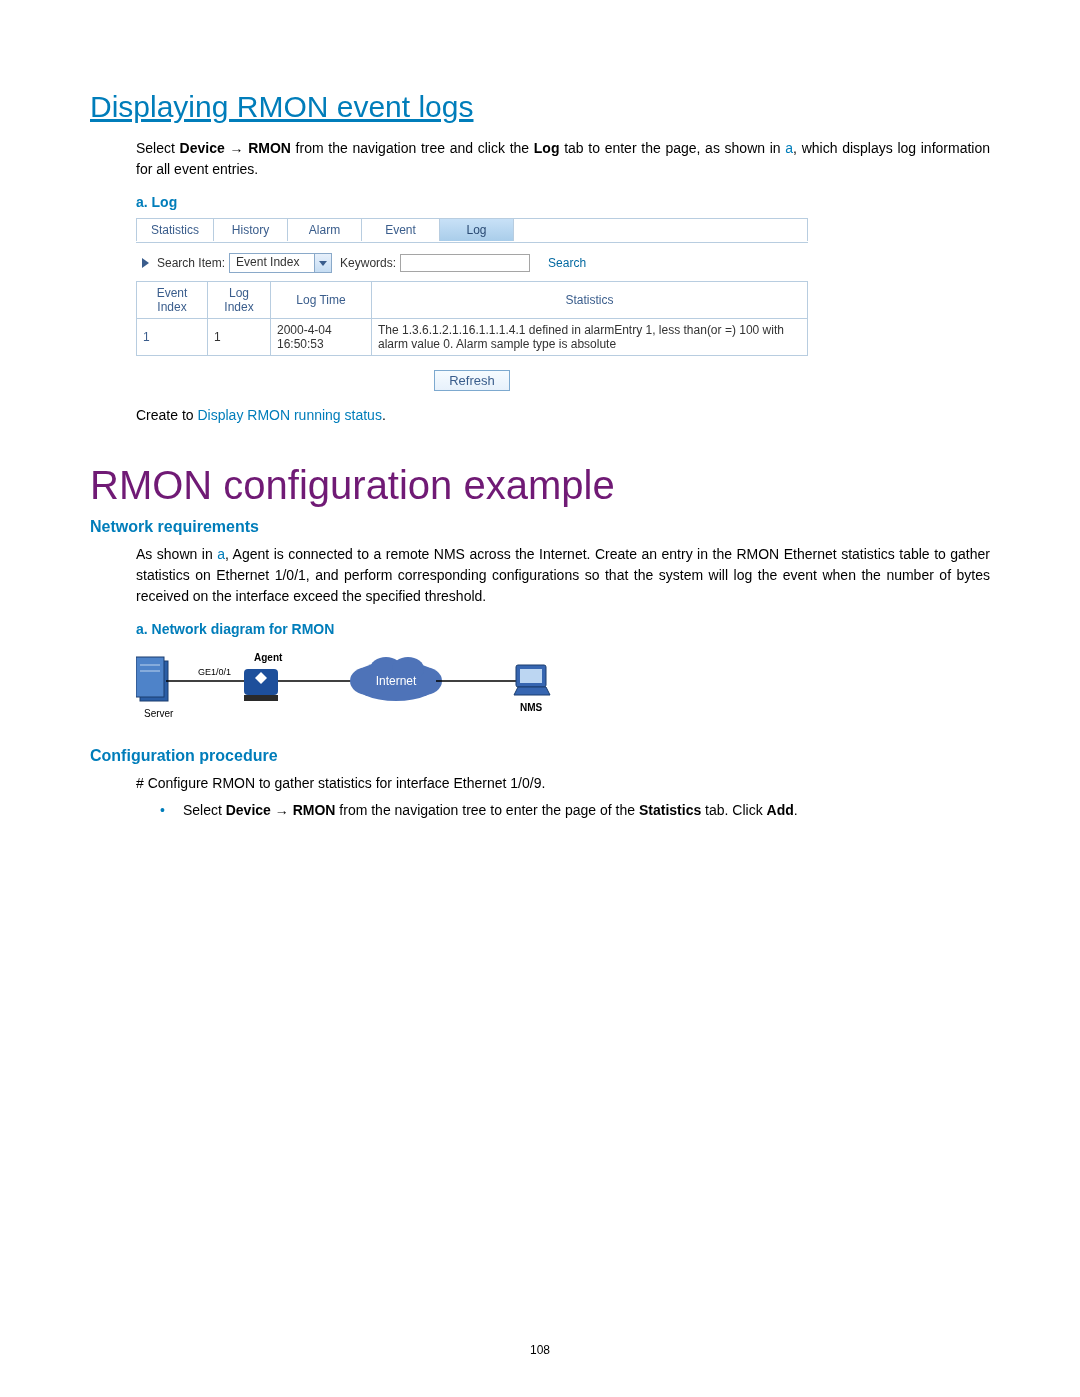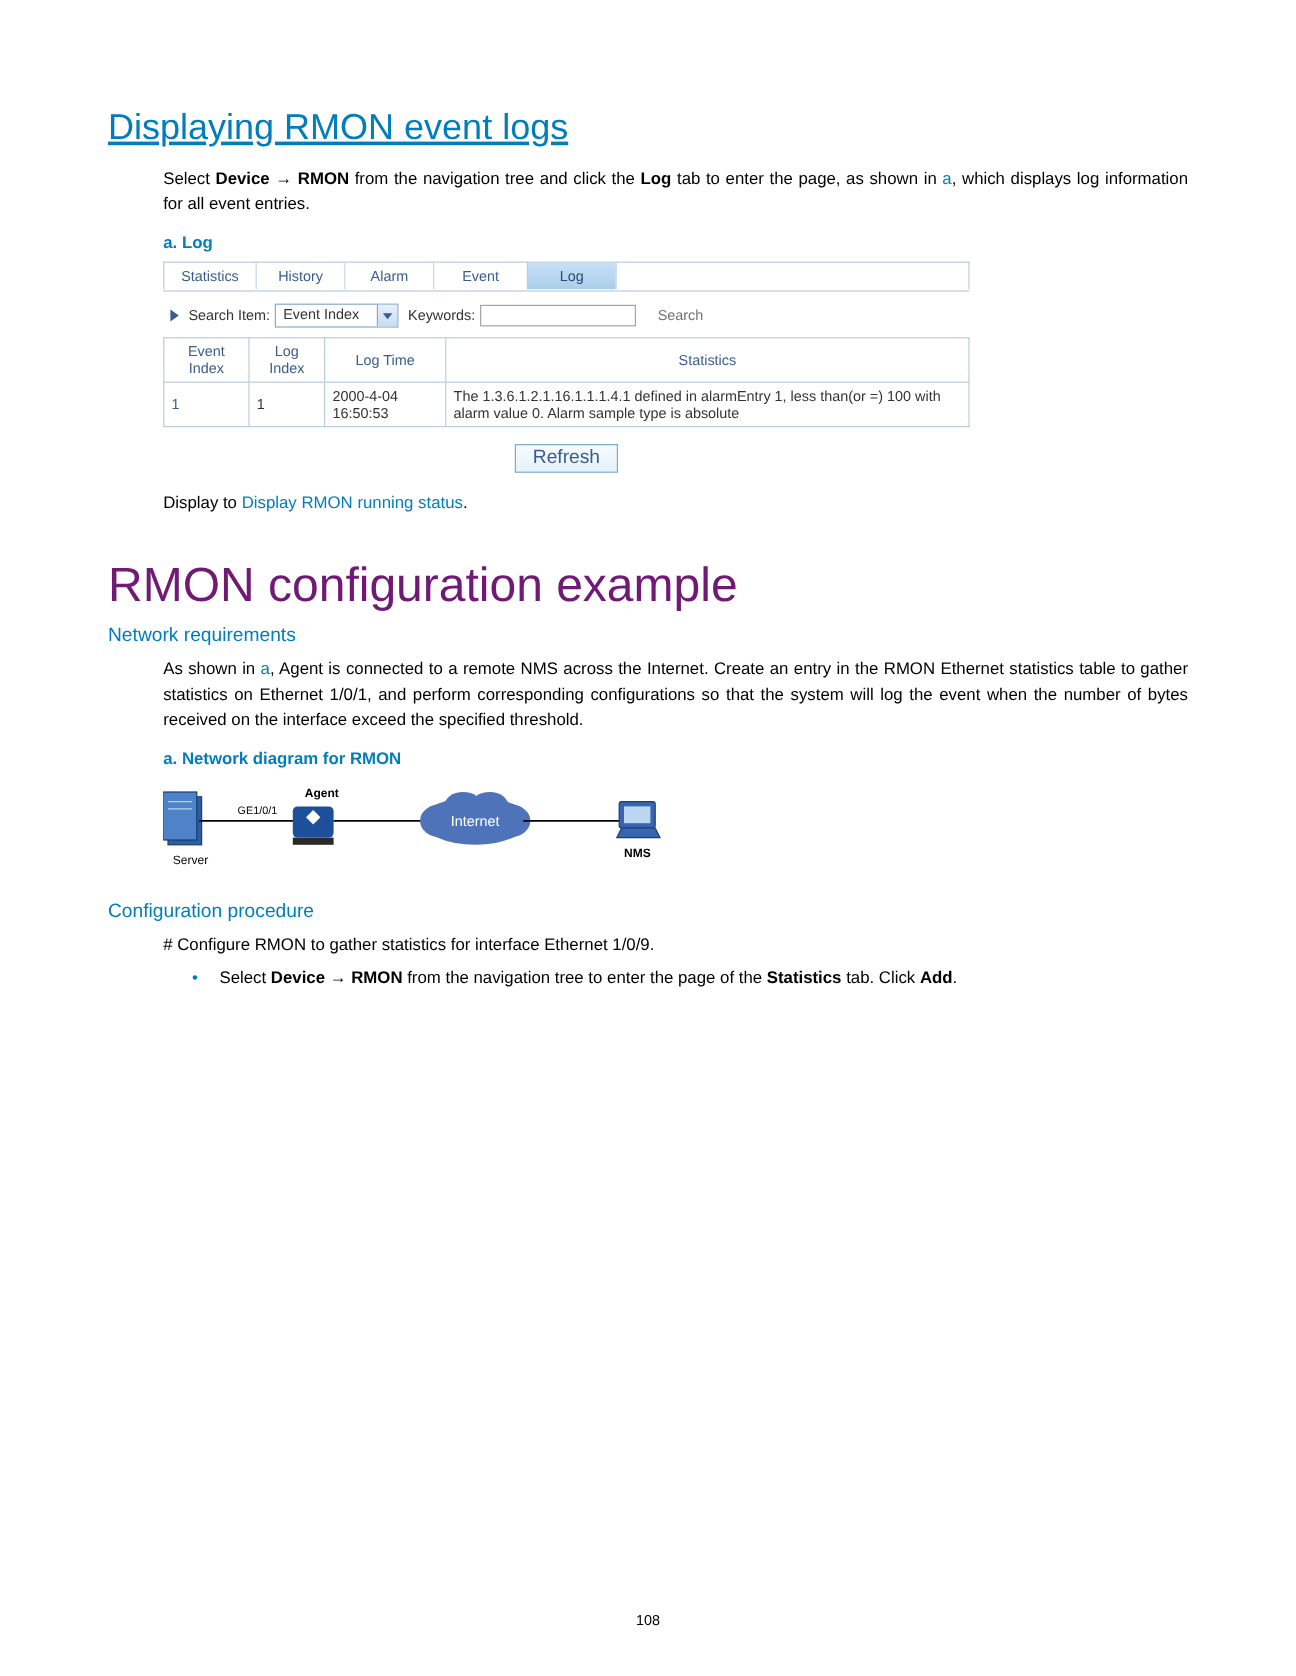--- a/index.html
+++ b/index.html
@@ -49,21 +49,21 @@
     margin: 4px 0 8px 46px;
   }
   .caption-blue-sub {
     color: #007dba;
     font-weight: bold;
     font-size: 14px;
     margin: 14px 0 10px 46px;
   }
   .subheading-blue {
     color: #007dba;
-    font-weight: normal;
+    font-weight: bold;
     font-size: 16px;
     margin: 6px 0 8px 0;
   }
   .return-line {
     font-size: 14px;
     margin: 16px 0 0 46px;
     color: #000;
   }
   .return-line .link-a {
     color: #007dba;
@@ -144,21 +144,21 @@
   }
   .text-input {
     border: 1px solid #a5a5a5;
     height: 18px;
     width: 130px;
     background: #fff;
     box-sizing: border-box;
     padding: 1px 4px;
   }
   .search-link {
-    color: #737373;
+    color: #0369a1;
     margin-left: 14px;
   }
   .log-table {
     border-collapse: collapse;
     width: 100%;
     margin-top: 2px;
   }
   .log-table th, .log-table td {
     border: 1px solid #b8cde0;
     padding: 4px 6px;
@@ -177,21 +177,21 @@
   .refresh-row {
     text-align: center;
     margin-top: 14px;
   }
   .refresh-btn {
     display: inline-block;
     border: 1px solid #7da9cf;
     background: linear-gradient(#f6fbff,#e7f1fb);
     padding: 2px 14px;
     color: #3a5d8c;
-    font-size: 16px;
+    font-size: 13px;
   }
   
   .diagram-wrap {
     margin-left: 46px;
     margin-top: 6px;
     margin-bottom: 16px;
   }
   
   .step-line {
     font-size: 14px;
@@ -272,21 +272,21 @@
         </tr>
       </tbody>
     </table>
 
     <div class="refresh-row">
       <span class="refresh-btn">Refresh</span>
     </div>
   </div>
 
   <div class="return-line">
-    <span>Display to </span><span class="link-a">Display RMON running status</span><span>.</span>
+    <span>Create to </span><span class="link-a">Display RMON running status</span><span>.</span>
   </div>
 
   <div class="h1-blue">RMON configuration example</div>
 
   <div class="subheading-blue">Network requirements</div>
 
   <p class="body-text">
     <span>As shown in </span><span class="link-a">a</span><span>, Agent is connected to a remote NMS across the Internet. Create an entry in the RMON Ethernet statistics table to gather statistics on Ethernet 1/0/1, and perform corresponding configurations so that the system will log the event when the number of bytes received on the interface exceed the specified threshold.</span>
   </p>
 

